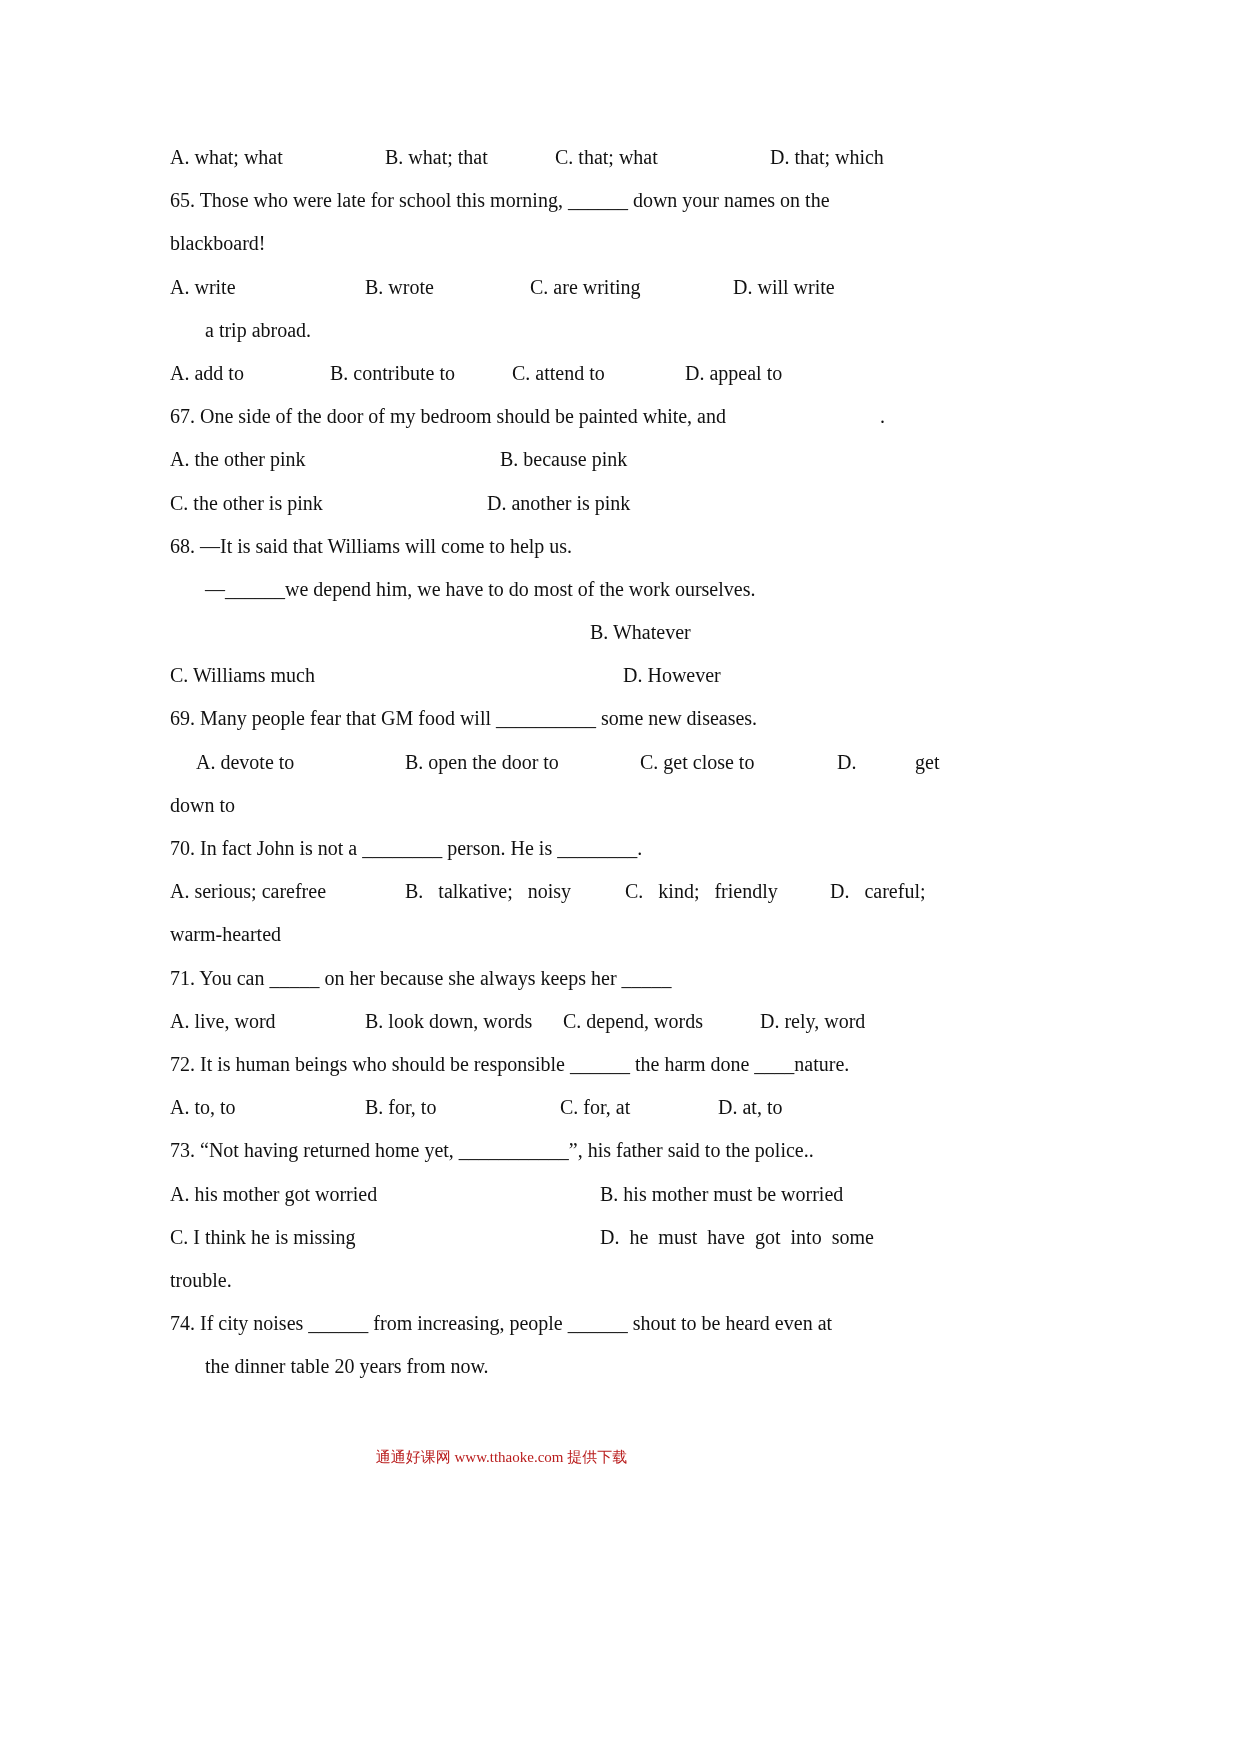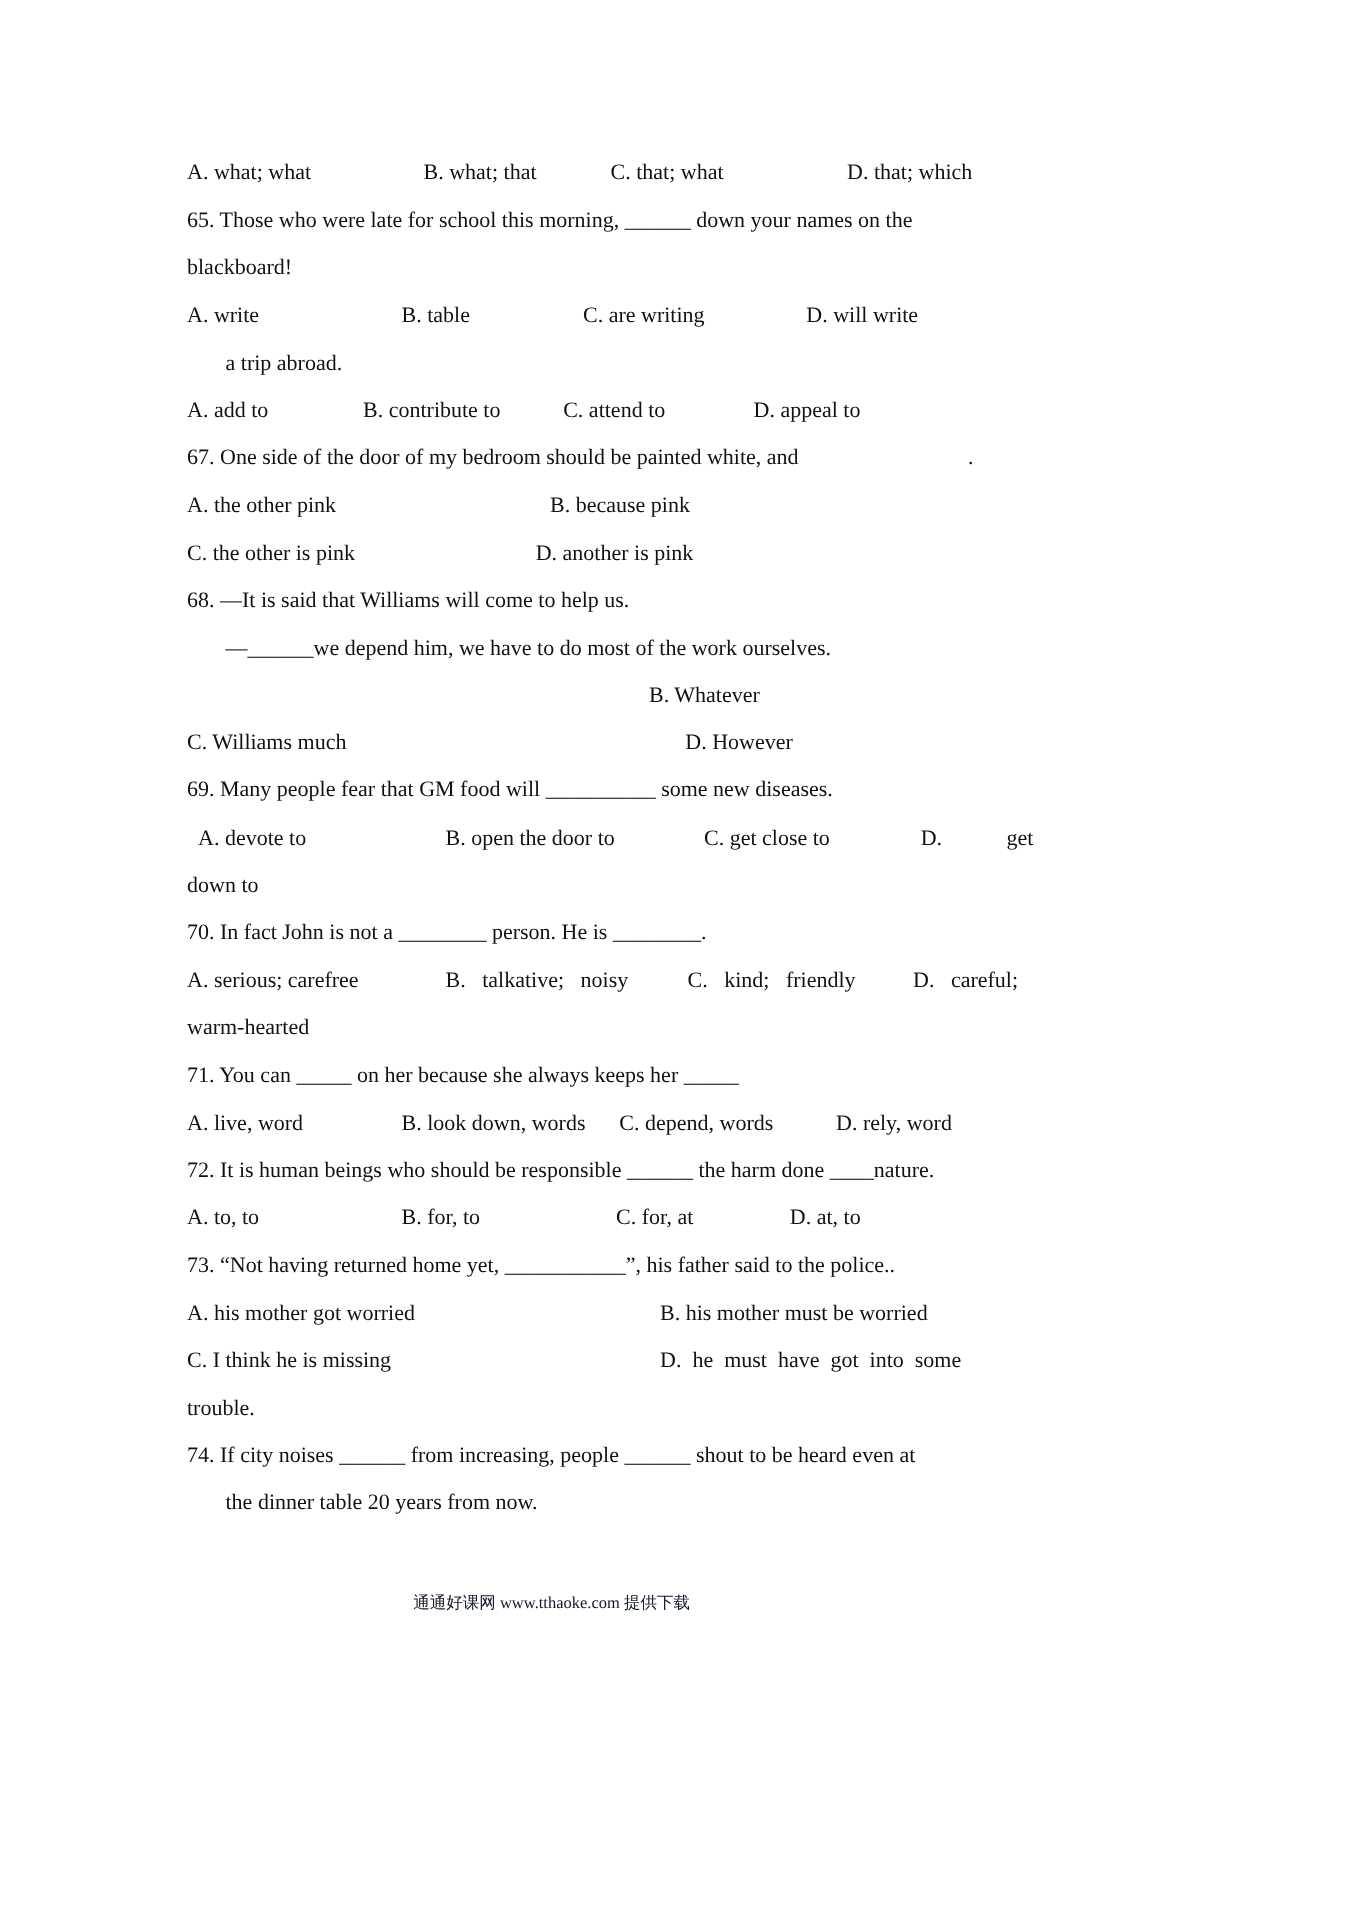--- a/index.html
+++ b/index.html
@@ -35,21 +35,21 @@
     top: 0;
     white-space: pre;
   }
   .footer {
     position: absolute;
     left: 0;
     top: 1448px;
     width: 1003px;
     text-align: center;
     font-size: 15px;
-    color: #0f172a;
+    color: #b91c1c;
     font-family: "Liberation Serif", "DejaVu Sans", serif;
   }
 </style>
 </head>
 <body>
 
 <div class="page">
   <div class="content">
 
     <div class="line">
@@ -62,21 +62,21 @@
     <div class="line">
       <span class="seg" style="left:0px">65. Those who were late for school this morning, ______ down your names on the</span>
     </div>
 
     <div class="line">
       <span class="seg" style="left:0px">blackboard!</span>
     </div>
 
     <div class="line">
       <span class="seg" style="left:0px">A. write</span>
-      <span class="seg" style="left:195px">B. table</span>
+      <span class="seg" style="left:195px">B. wrote</span>
       <span class="seg" style="left:360px">C. are writing</span>
       <span class="seg" style="left:563px">D. will write</span>
     </div>
 
 
     <div class="line">
       <span class="seg" style="left:35px">a trip abroad.</span>
     </div>
 
     <div class="line">
@@ -116,21 +116,21 @@
     <div class="line">
       <span class="seg" style="left:0px">C. Williams much</span>
       <span class="seg" style="left:453px">D. However</span>
     </div>
 
     <div class="line">
       <span class="seg" style="left:0px">69. Many people fear that GM food will __________ some new diseases.</span>
     </div>
 
     <div class="line">
-      <span class="seg" style="left:10px">A. devote to</span>
+      <span class="seg" style="left:26px">A. devote to</span>
       <span class="seg" style="left:235px">B. open the door to</span>
       <span class="seg" style="left:470px">C. get close to</span>
       <span class="seg" style="left:667px">D.</span>
       <span class="seg" style="left:745px">get</span>
     </div>
 
     <div class="line">
       <span class="seg" style="left:0px">down to</span>
     </div>
 

